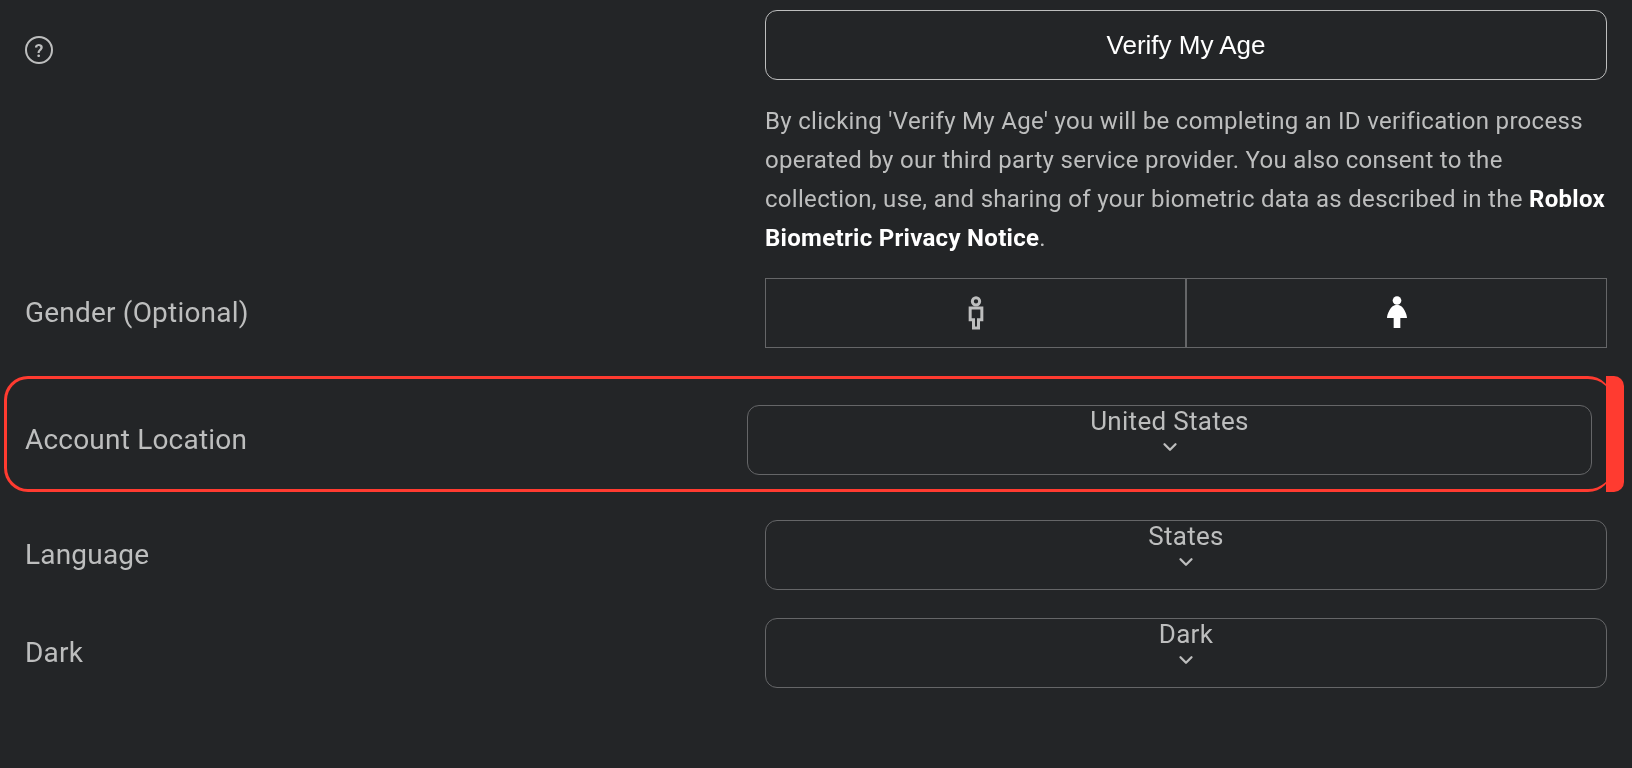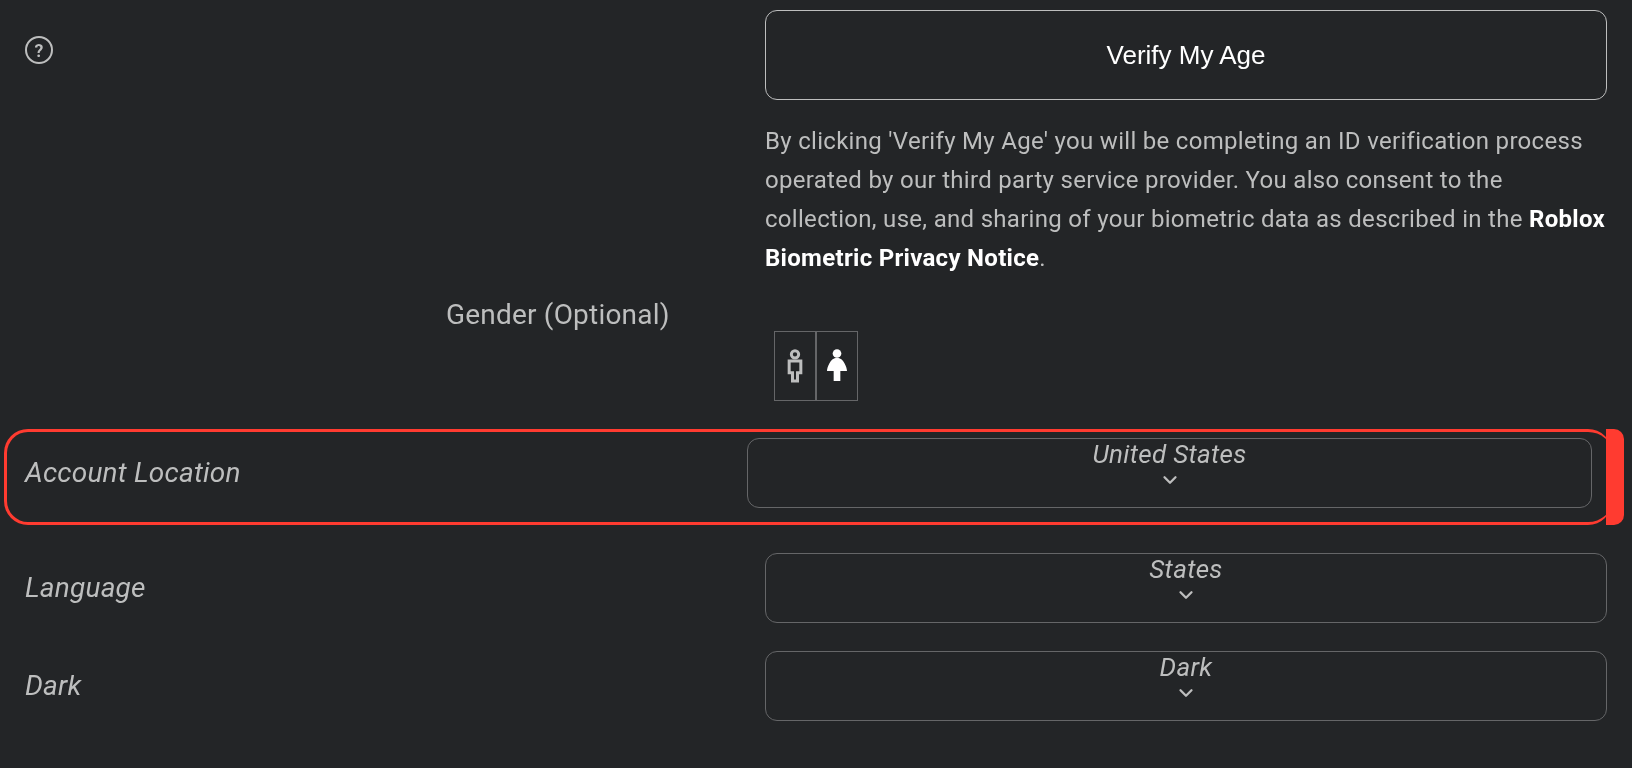--- a/index.html
+++ b/index.html
@@ -52,21 +52,21 @@
       cursor: pointer;
       margin-top: 26px;
     }
     .btn-outline {
       width: 100%;
       background: transparent;
       border: 1.5px solid #bdbebe;
       color: #ffffff;
       font-size: 26px;
       font-weight: 500;
-      height: 90px;
+      height: 70px;
       border-radius: 12px;
       cursor: pointer;
       display: flex;
       align-items: center;
       justify-content: center;
     }
     .disclaimer {
       margin-top: 22px;
       font-size: 24px;
       line-height: 1.62;
@@ -121,51 +121,48 @@
     .chevron {
       width: 22px;
       height: 22px;
       color: #bdbebe;
     }
     .highlighted-row {
       position: relative;
       border: 3px solid #ff3b30;
       border-radius: 24px;
       border-right: none;
-      padding: 6px 0 14px 18px;
+      padding: 26px 0 14px 18px;
       margin-left: -21px;
       margin-right: -5px;
       margin-bottom: 28px;
       margin-top: 28px;
-      font-style: italic;
     }
     .highlighted-row::after {
       content: "";
       position: absolute;
       right: -12px;
       top: -3px;
       bottom: -3px;
       width: 18px;
       background: #ff3b30;
       border-top-right-radius: 10px;
       border-bottom-right-radius: 10px;
     }
     .highlighted-row .row {
       margin-bottom: 0;
     }
     .verify-row .label-col {
       align-self: flex-start;
     }
     .gender-row {
       margin-top: 18px;
-      flex-direction: column;
     }
     .lang-row, .theme-row {
       margin-top: 28px;
-      font-style: italic;
     }
   </style>
 </head>
 <body>
 
 <div class="container">
 
   <div class="row verify-row">
     <div class="label-col">
       <span class="help-icon">?</span>

